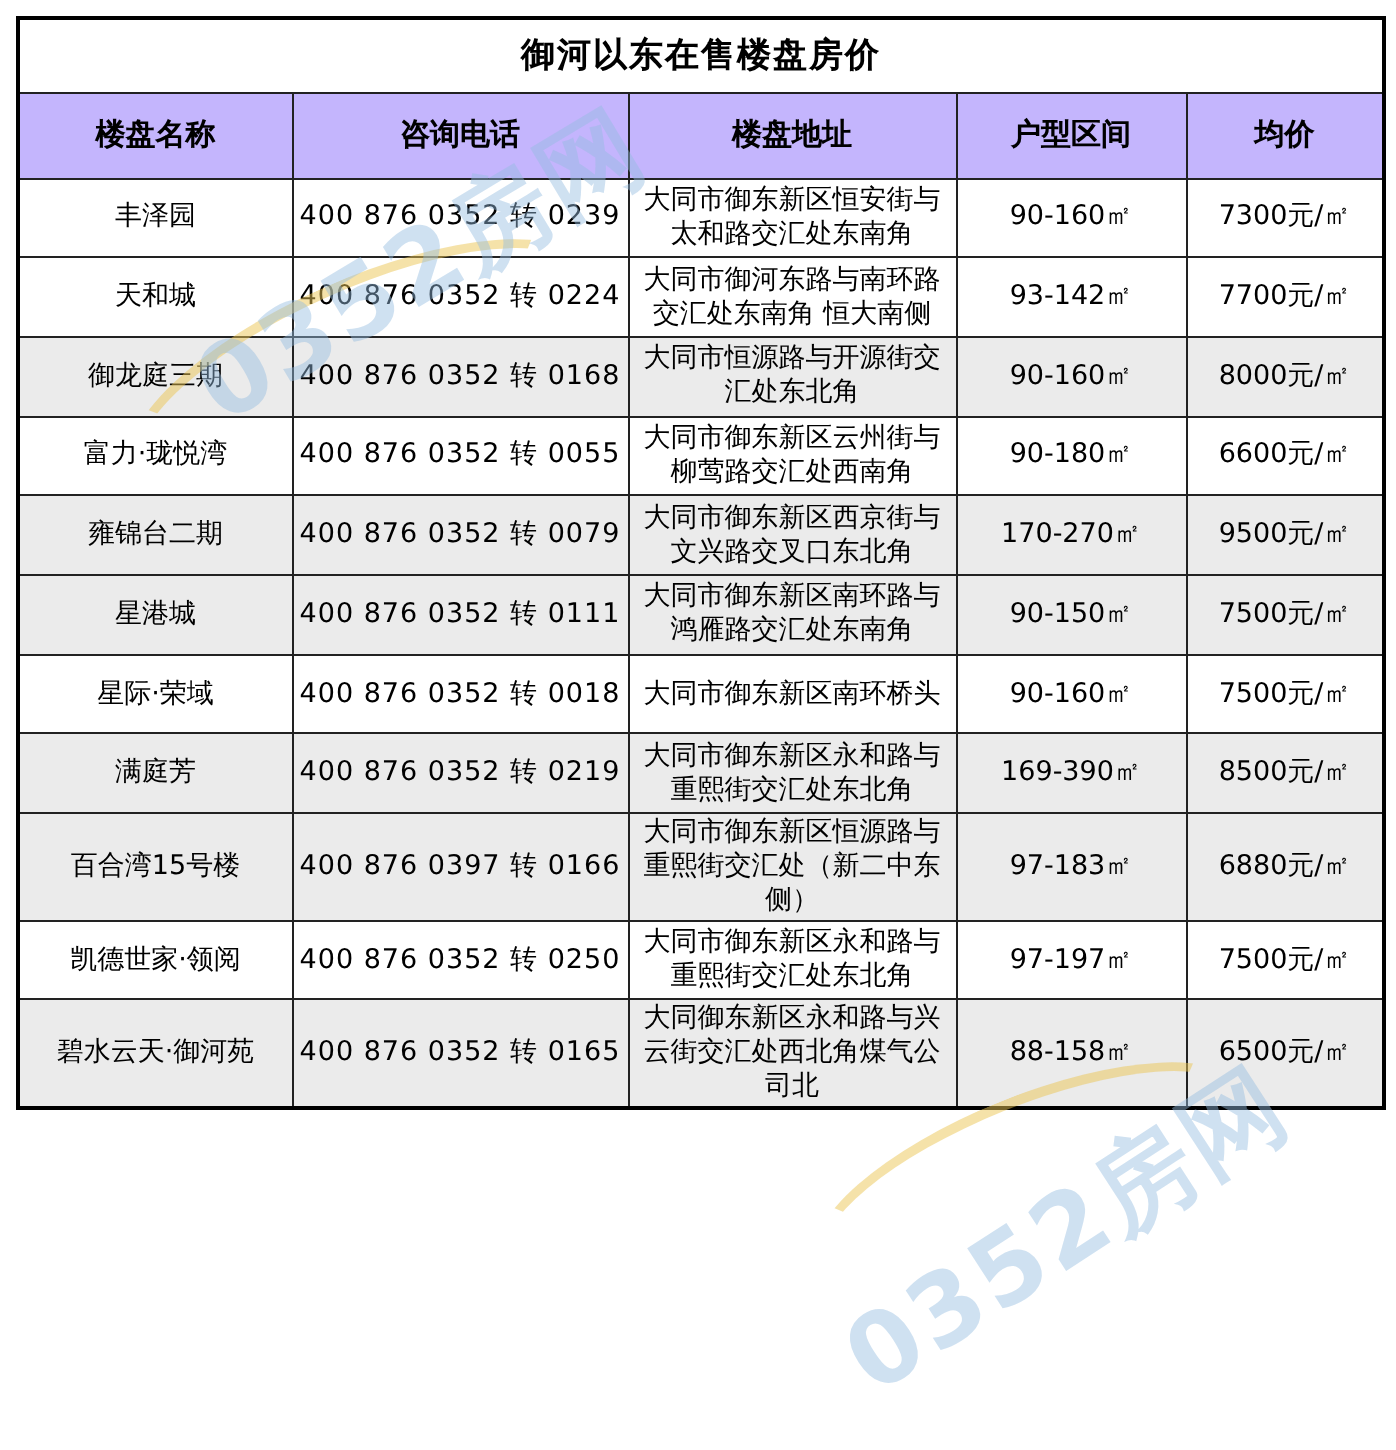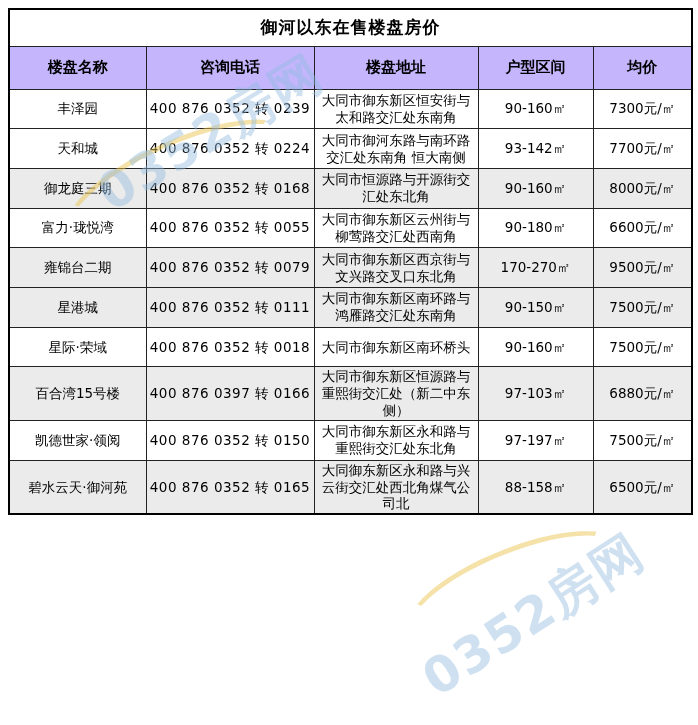--- a/index.html
+++ b/index.html
@@ -107,29 +107,36 @@
           <td class="cell-price">7500元/㎡</td>
         </tr>
         <tr class="row">
           <td class="cell-name">星际·荣域</td>
           <td class="cell-phone">400 876 0352 转 0018</td>
           <td class="cell-address">大同市御东新区南环桥头</td>
           <td class="cell-area">90-160㎡</td>
           <td class="cell-price">7500元/㎡</td>
         </tr>
         <tr class="row shaded">
+          <td class="cell-name">满庭芳</td>
+          <td class="cell-phone">400 876 0352 转 0219</td>
+          <td class="cell-address">大同市御东新区永和路与重熙街交汇处东北角</td>
+          <td class="cell-area">169-390㎡</td>
+          <td class="cell-price">8500元/㎡</td>
+        </tr>
+        <tr class="row shaded">
           <td class="cell-name">百合湾15号楼</td>
           <td class="cell-phone">400 876 0397 转 0166</td>
           <td class="cell-address">大同市御东新区恒源路与重熙街交汇处（新二中东侧）</td>
-          <td class="cell-area">97-103㎡</td>
+          <td class="cell-area">97-183㎡</td>
           <td class="cell-price">6880元/㎡</td>
         </tr>
         <tr class="row">
           <td class="cell-name">凯德世家·领阅</td>
-          <td class="cell-phone">400 876 0352 转 0150</td>
+          <td class="cell-phone">400 876 0352 转 0250</td>
           <td class="cell-address">大同市御东新区永和路与重熙街交汇处东北角</td>
           <td class="cell-area">97-197㎡</td>
           <td class="cell-price">7500元/㎡</td>
         </tr>
         <tr class="row shaded">
           <td class="cell-name">碧水云天·御河苑</td>
           <td class="cell-phone">400 876 0352 转 0165</td>
           <td class="cell-address">大同御东新区永和路与兴云街交汇处西北角煤气公司北</td>
           <td class="cell-area">88-158㎡</td>
           <td class="cell-price">6500元/㎡</td>

